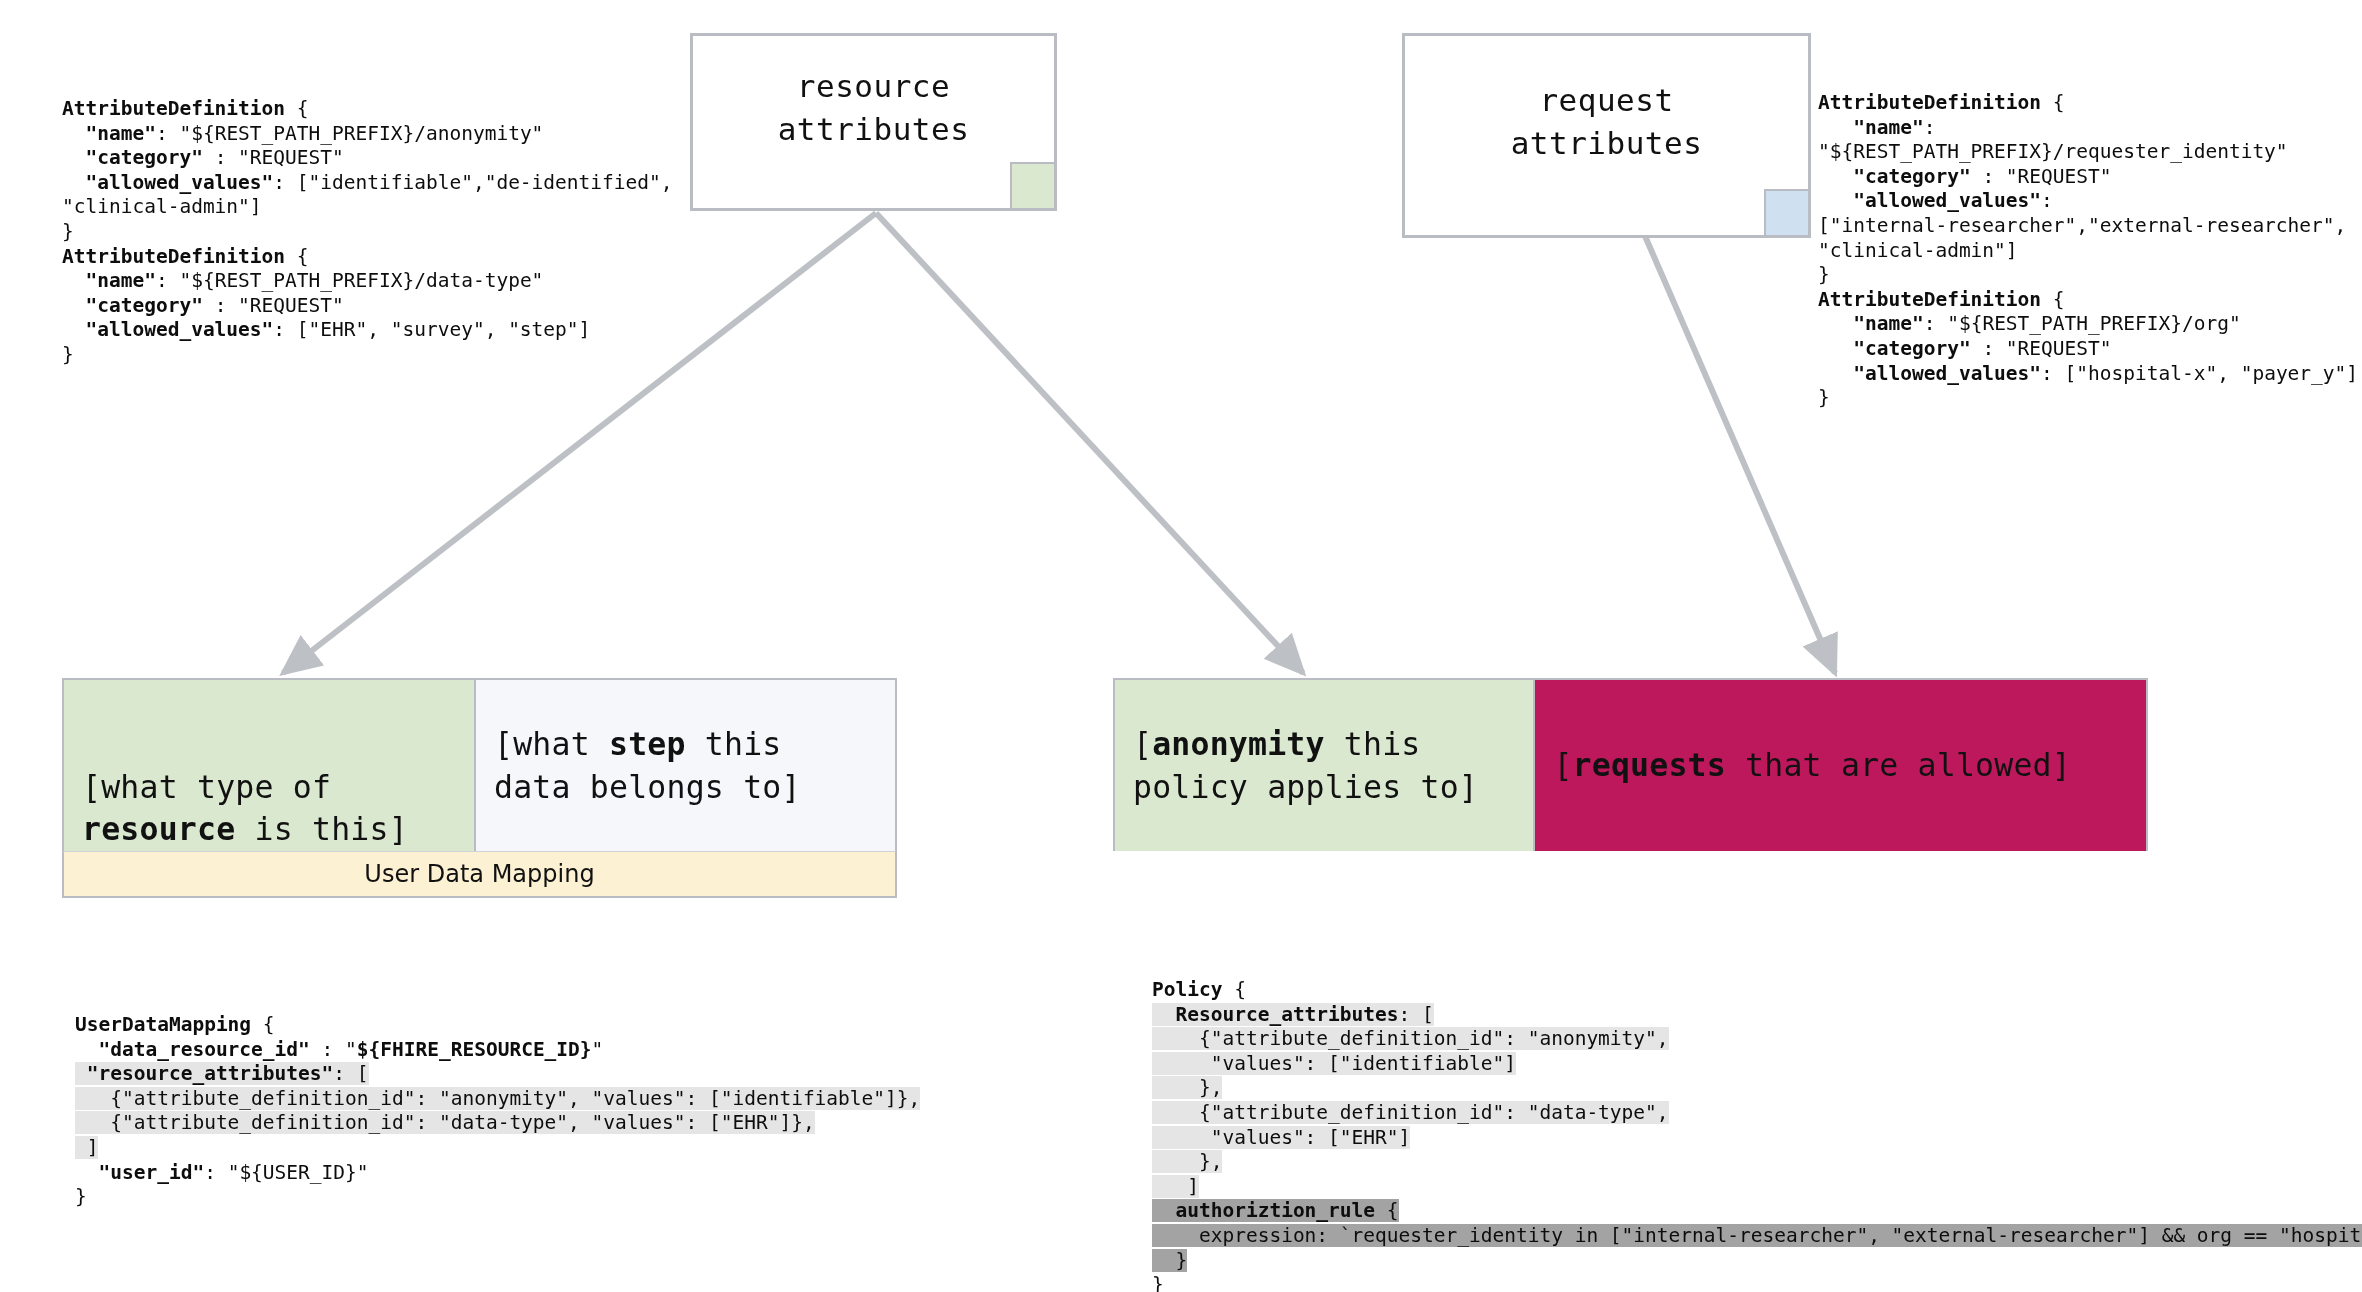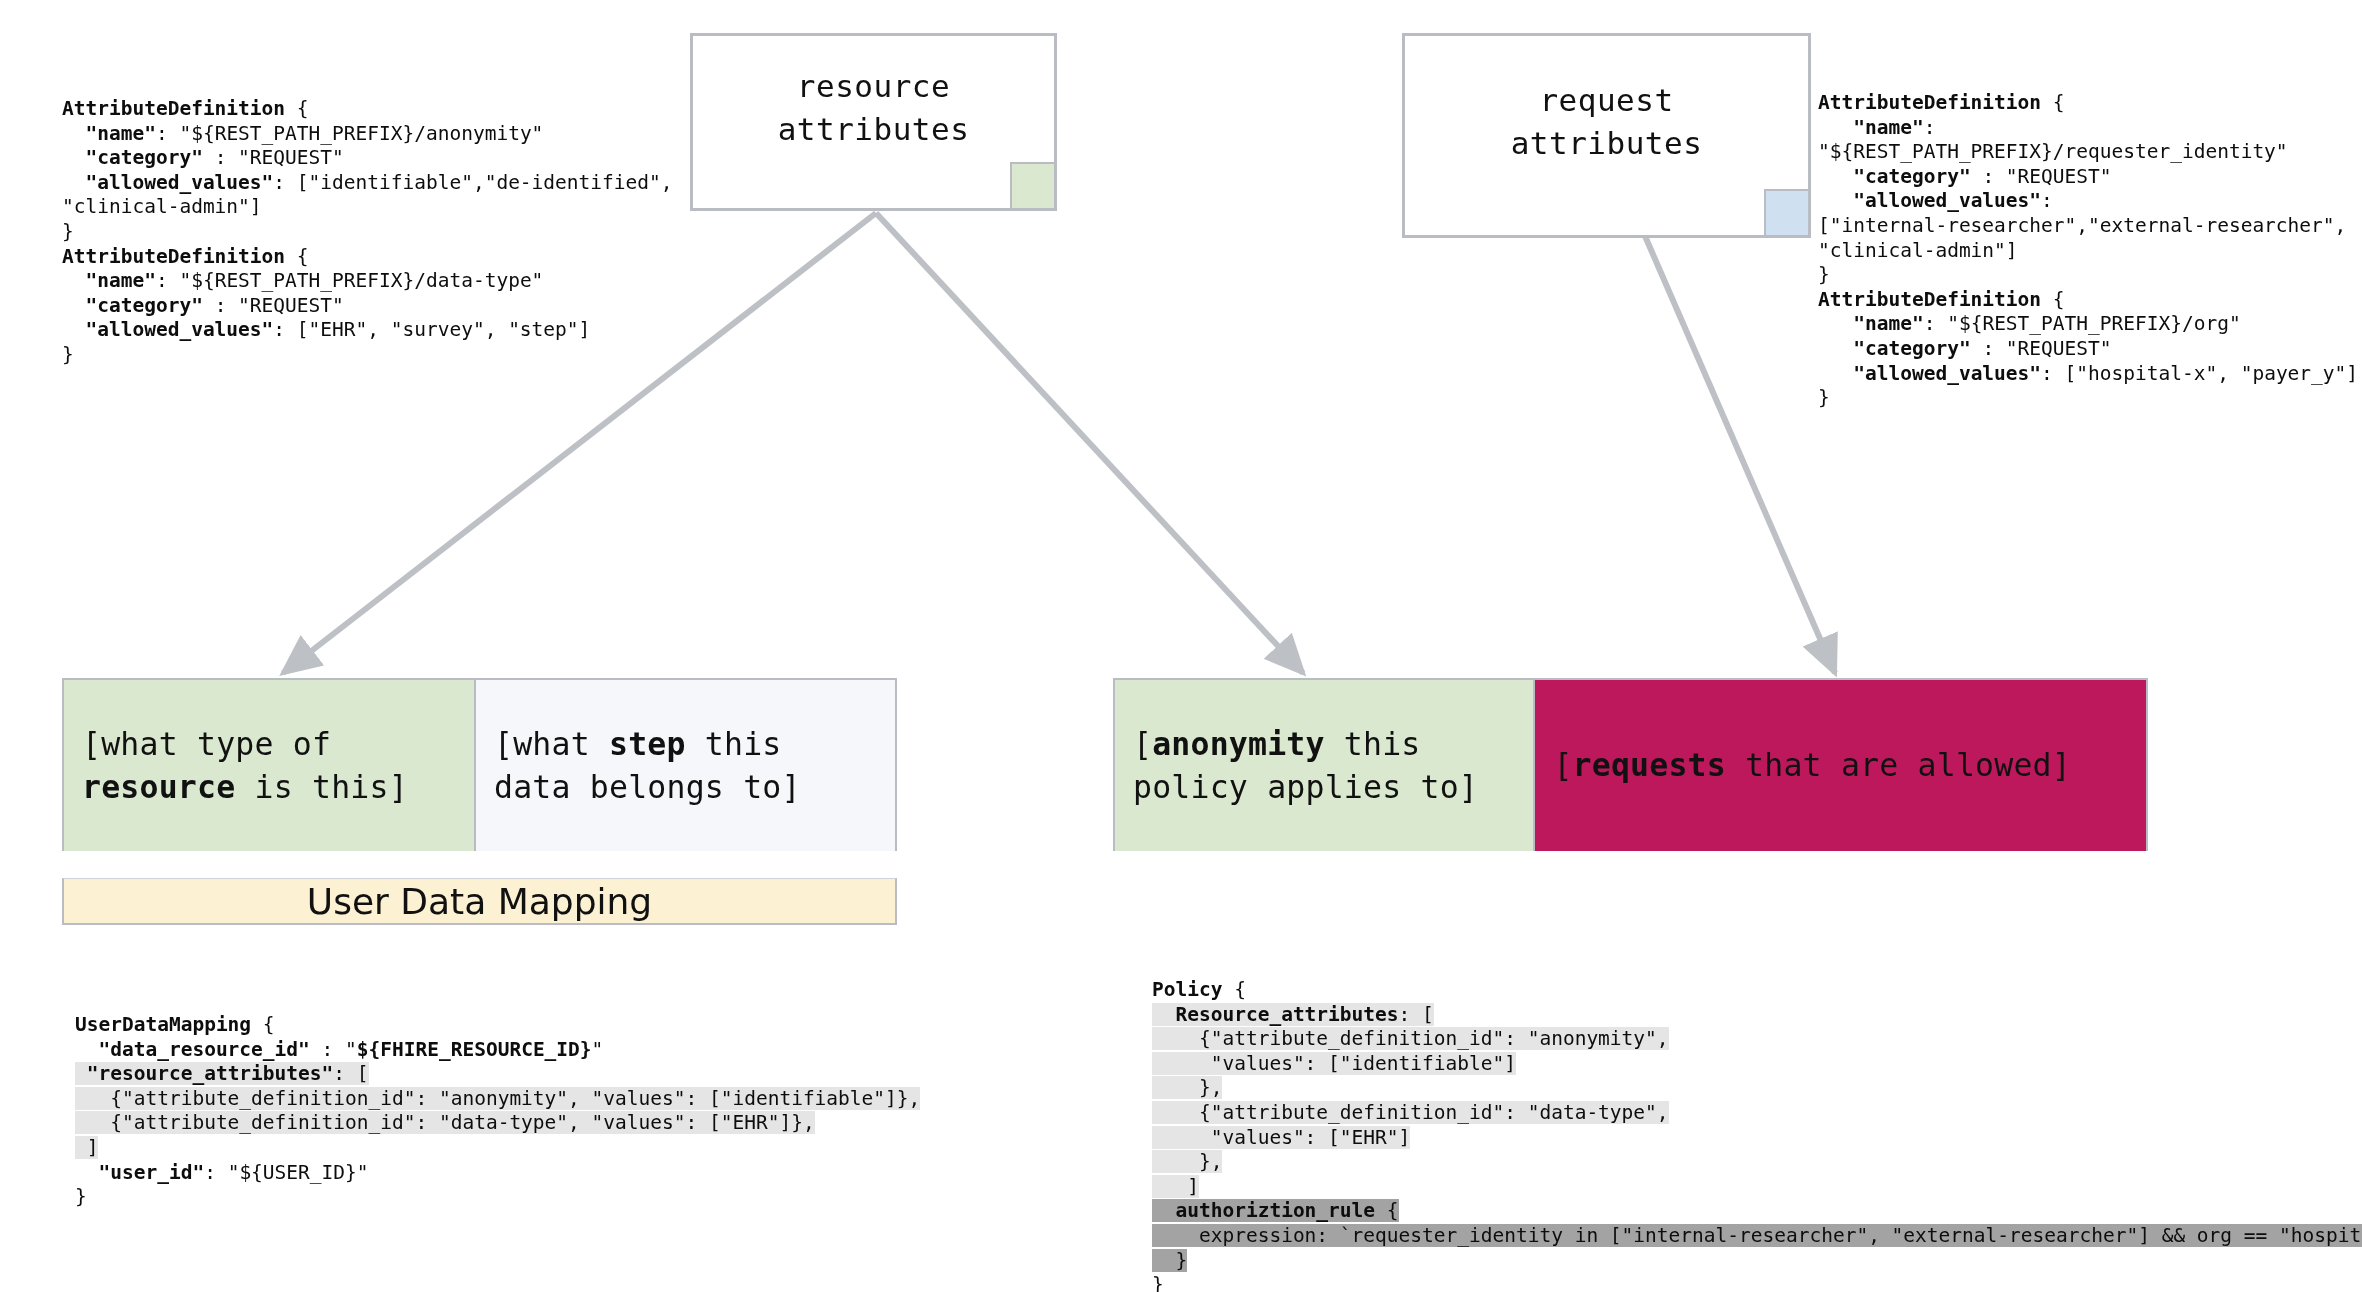--- a/index.html
+++ b/index.html
@@ -59,29 +59,29 @@
   .card .pane .txt{
     font-family:"DejaVu Sans Mono","Liberation Mono",monospace;
     font-size:31.5px;line-height:1.35;color:#111;letter-spacing:.2px;
   }
   .card .pane .txt b{font-weight:bold;}
   .card .label{
     border:2px solid #b9bcc2;border-top:1px solid #cfd2d6;
     background:#fdf1d3;box-sizing:border-box;
     display:flex;align-items:center;justify-content:center;
     font-family:"DejaVu Sans","Liberation Sans",sans-serif;
-    font-size:36px;color:#111;margin-top:27px;
+    font-size:24px;color:#111;
   }
   .pane-green{background:#dae8d0;}
   .pane-white{background:#f5f7fa;border-left:2px solid #b9bcc2;}
   .pane-blue {background:#be185d;border-left:2px solid #b9bcc2;}
 
   #card-udm{left:62px;top:665px;width:835px;}
   #card-udm .body{height:173px;}
-  #card-udm .pane-green{width:412px;}
+  #card-udm .pane-green{width:412px;align-items:flex-end;}
   #card-udm .pane-white{width:423px;}
   #card-udm .label{height:47px;}
 
   #card-cp{left:1113px;top:665px;width:1035px;}
   #card-cp .body{height:173px;}
   #card-cp .pane-green{width:420px;}
   #card-cp .pane-blue{width:615px;}
   #card-cp .label{height:47px;}
 </style>
 </head>

